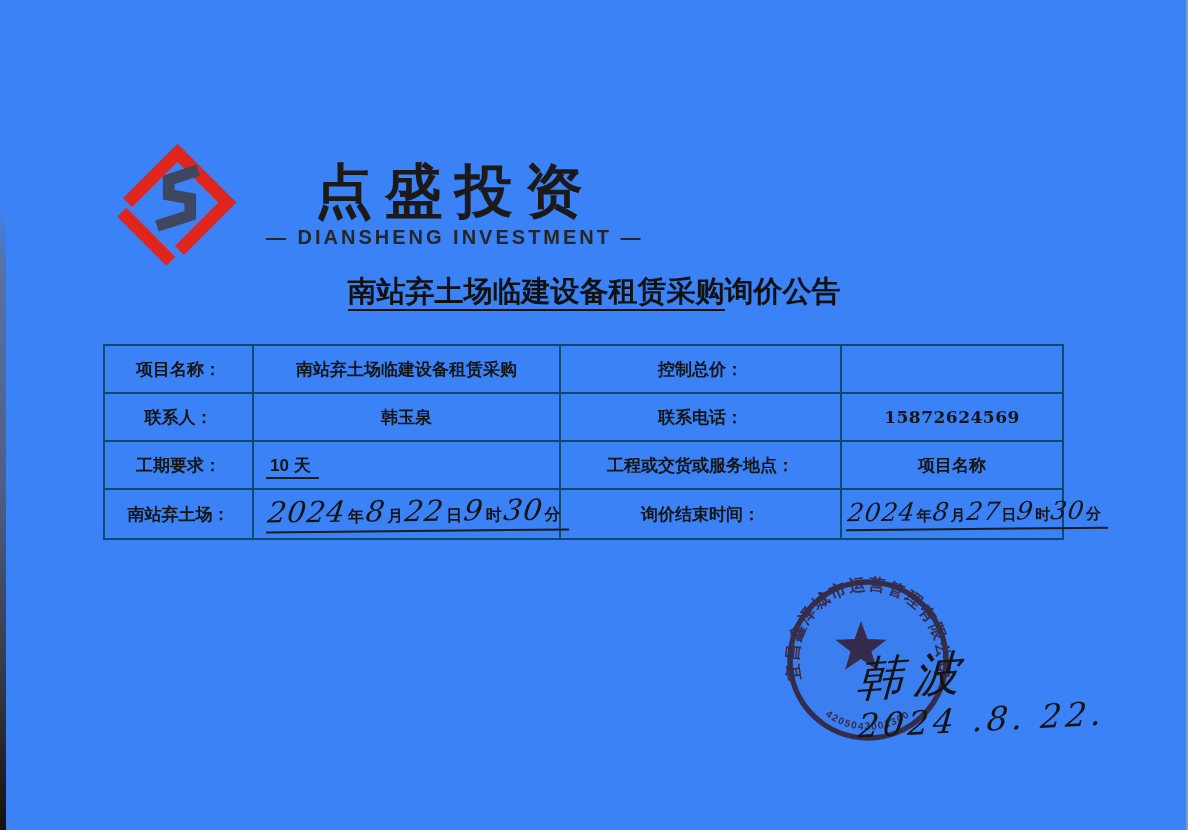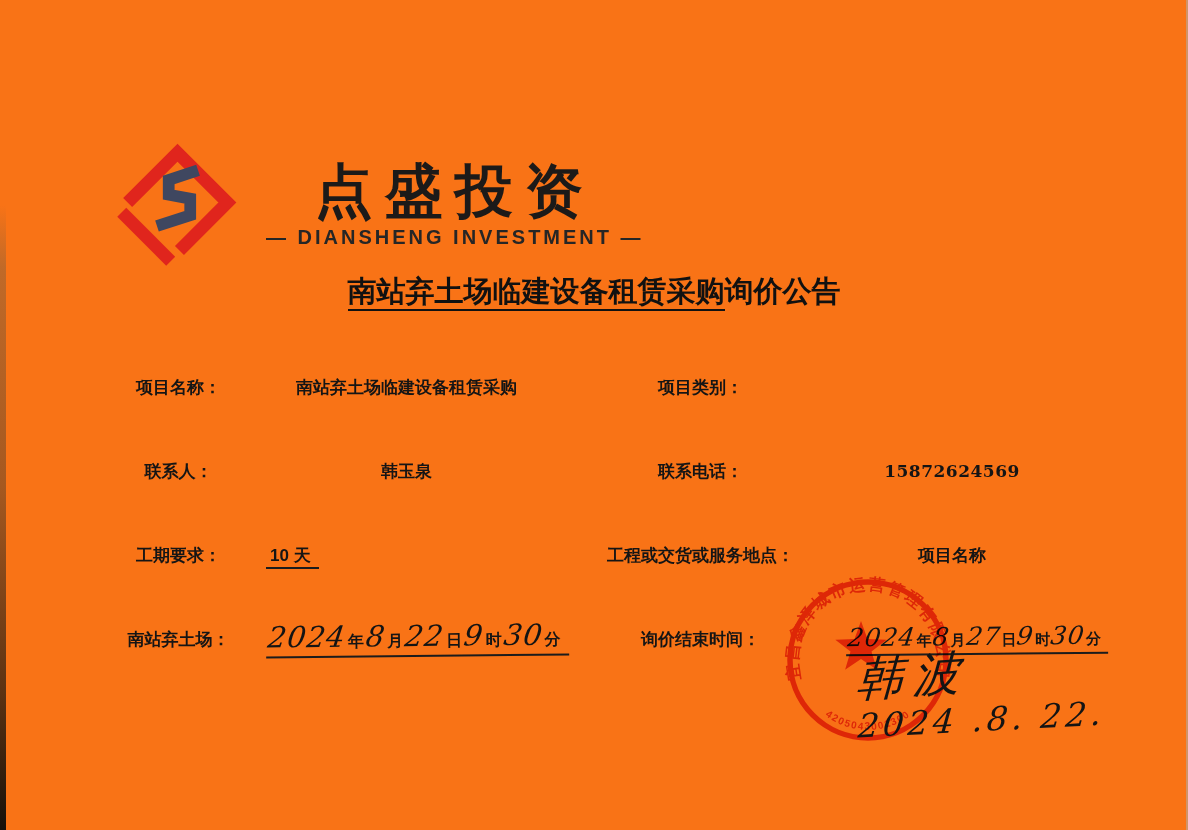--- a/index.html
+++ b/index.html
@@ -1,16 +1,16 @@
 <!DOCTYPE html>
 <html><head>
 <meta charset="utf-8">
 <style>
   html,body{margin:0;padding:0;background:#e9e9e9;}
-  .page{position:relative;width:1188px;height:830px;background:#f97316;overflow:hidden;
+  .page{position:relative;width:1188px;height:830px;background:#3b82f6;overflow:hidden;
         font-family:"Liberation Sans",sans-serif;color:#171717;}
   
   .edge-left{position:absolute;left:0;top:205px;width:6px;height:625px;
     background:linear-gradient(180deg,rgba(124,94,62,0) 0%,rgba(124,94,62,.45) 10%,
       rgba(96,66,40,.55) 45%,rgba(52,34,18,.8) 78%,#17110a 100%);}
   .edge-right{position:absolute;right:0;top:0;width:2px;height:830px;background:rgba(175,175,175,.55);}
 
   
   .logo-row{position:absolute;left:112px;top:138px;display:flex;align-items:center;gap:22px;}
   .logo-textblock{display:flex;flex-direction:column;align-items:center;}
@@ -18,21 +18,21 @@
            font-family:"Liberation Sans",sans-serif;white-space:nowrap;line-height:1.1;}
   .logo-en{margin-top:4px;font-size:20px;font-weight:700;letter-spacing:3px;color:#262626;white-space:nowrap;}
 
   
   .title{position:absolute;left:0;top:272px;width:100%;text-align:center;margin:0;
          font-family:"Liberation Serif",serif;font-size:29px;font-weight:700;color:#111;}
   .title .u{border-bottom:2px solid #111;padding-bottom:2px;}
 
   
   .doc-table{position:absolute;left:103px;top:344px;width:959px;border-collapse:collapse;table-layout:fixed;}
-  .doc-table th,.doc-table td{border:2px solid #f97316;height:46px;padding:18px 4px;
+  .doc-table th,.doc-table td{border:2px solid #0c4a6e;height:46px;padding:0 4px;
       font-size:17px;font-weight:700;text-align:center;vertical-align:middle;color:#151515;}
   .doc-table th{font-family:"Liberation Sans",sans-serif;}
   .cell-left{text-align:left !important;padding-left:12px !important;}
   .num{font-family:"DejaVu Serif",serif;font-size:18px;letter-spacing:.5px;}
   .opt{margin-right:38px;white-space:nowrap;}
   .ul-val{border-bottom:2px solid #1c1c1c;padding:0 8px 2px 4px;}
 
   
   .hw{font-family:"DejaVu Serif",serif;font-style:italic;font-weight:500;color:#141414;}
   .time-line{display:inline-block;border-bottom:2px solid #1c1c1c;padding:0 6px 3px 2px;
@@ -78,21 +78,21 @@
     <colgroup>
       <col style="width:149px">
         <col style="width:307px">
         <col style="width:281px">
         <col style="width:222px">
     </colgroup>
     <tbody>
         <tr>
       <th>项目名称：</th>
       <td>南站弃土场临建设备租赁采购</td>
-      <th>项目类别：</th>
+      <th>控制总价：</th>
       <td></td>
     </tr>
     <tr>
       <th>联系人：</th>
       <td>韩玉泉</td>
       <th>联系电话：</th>
       <td class="num">15872624569</td>
     </tr>
     <tr>
       <th>工期要求：</th>

